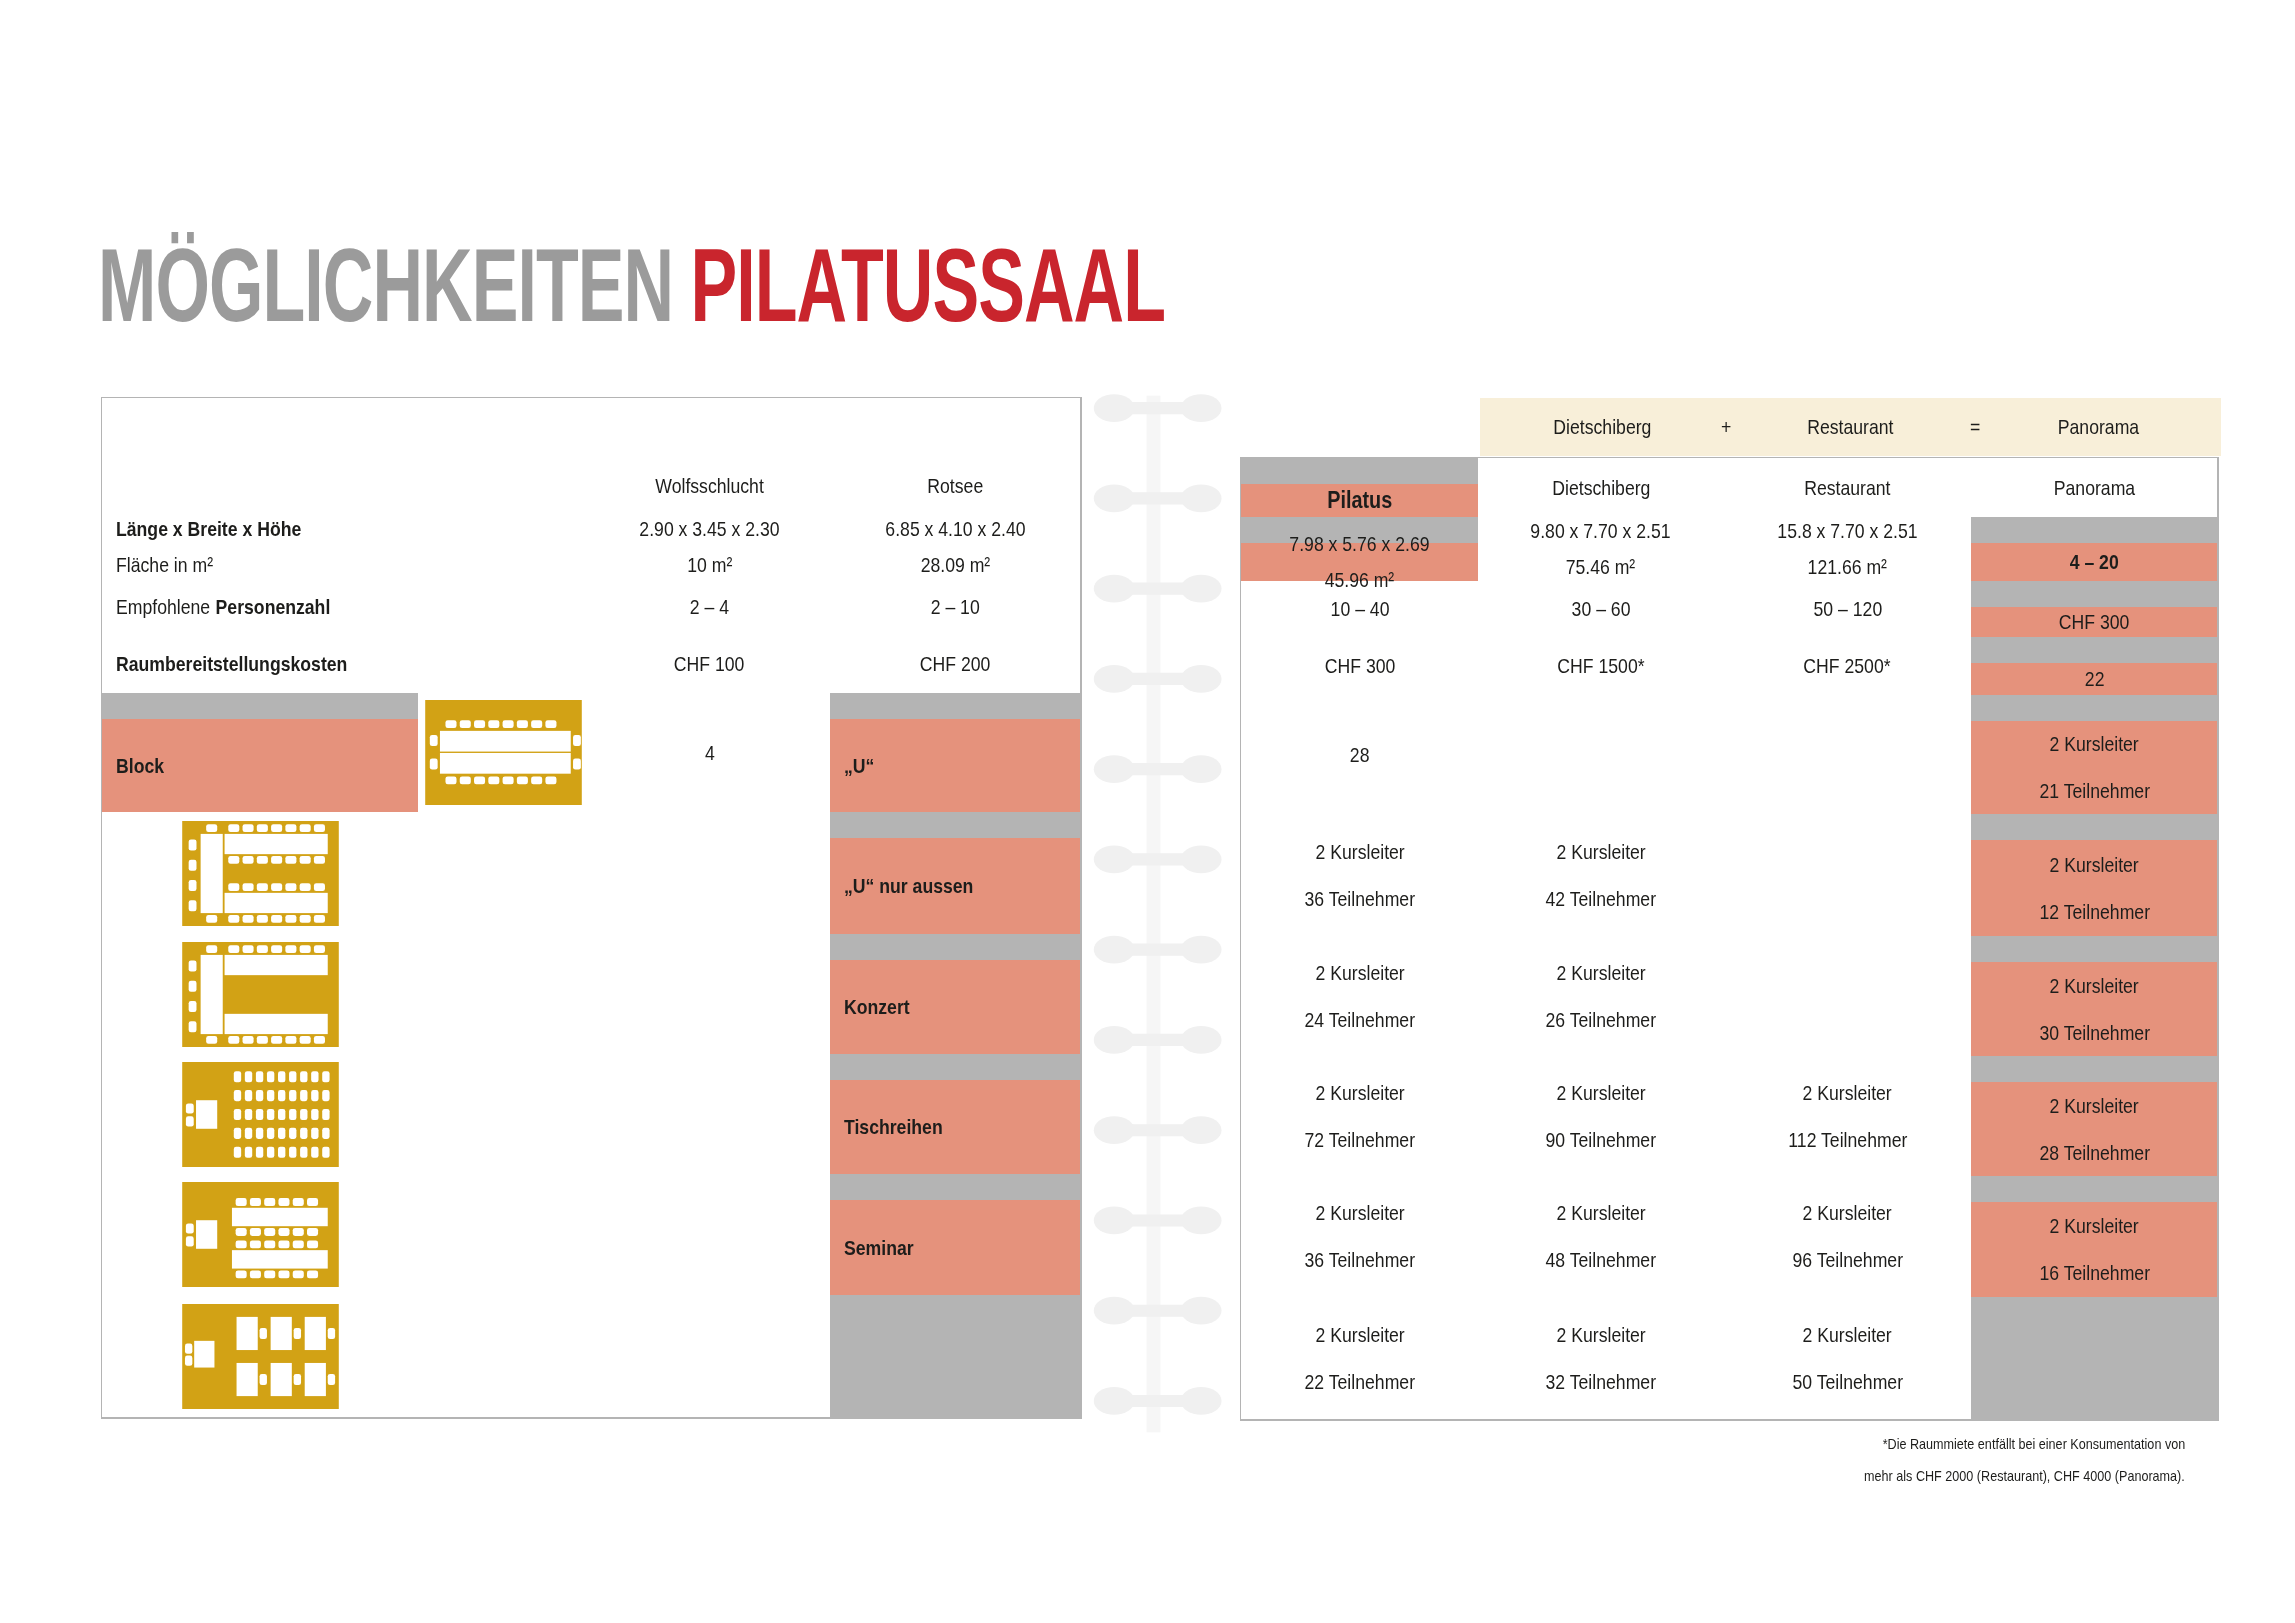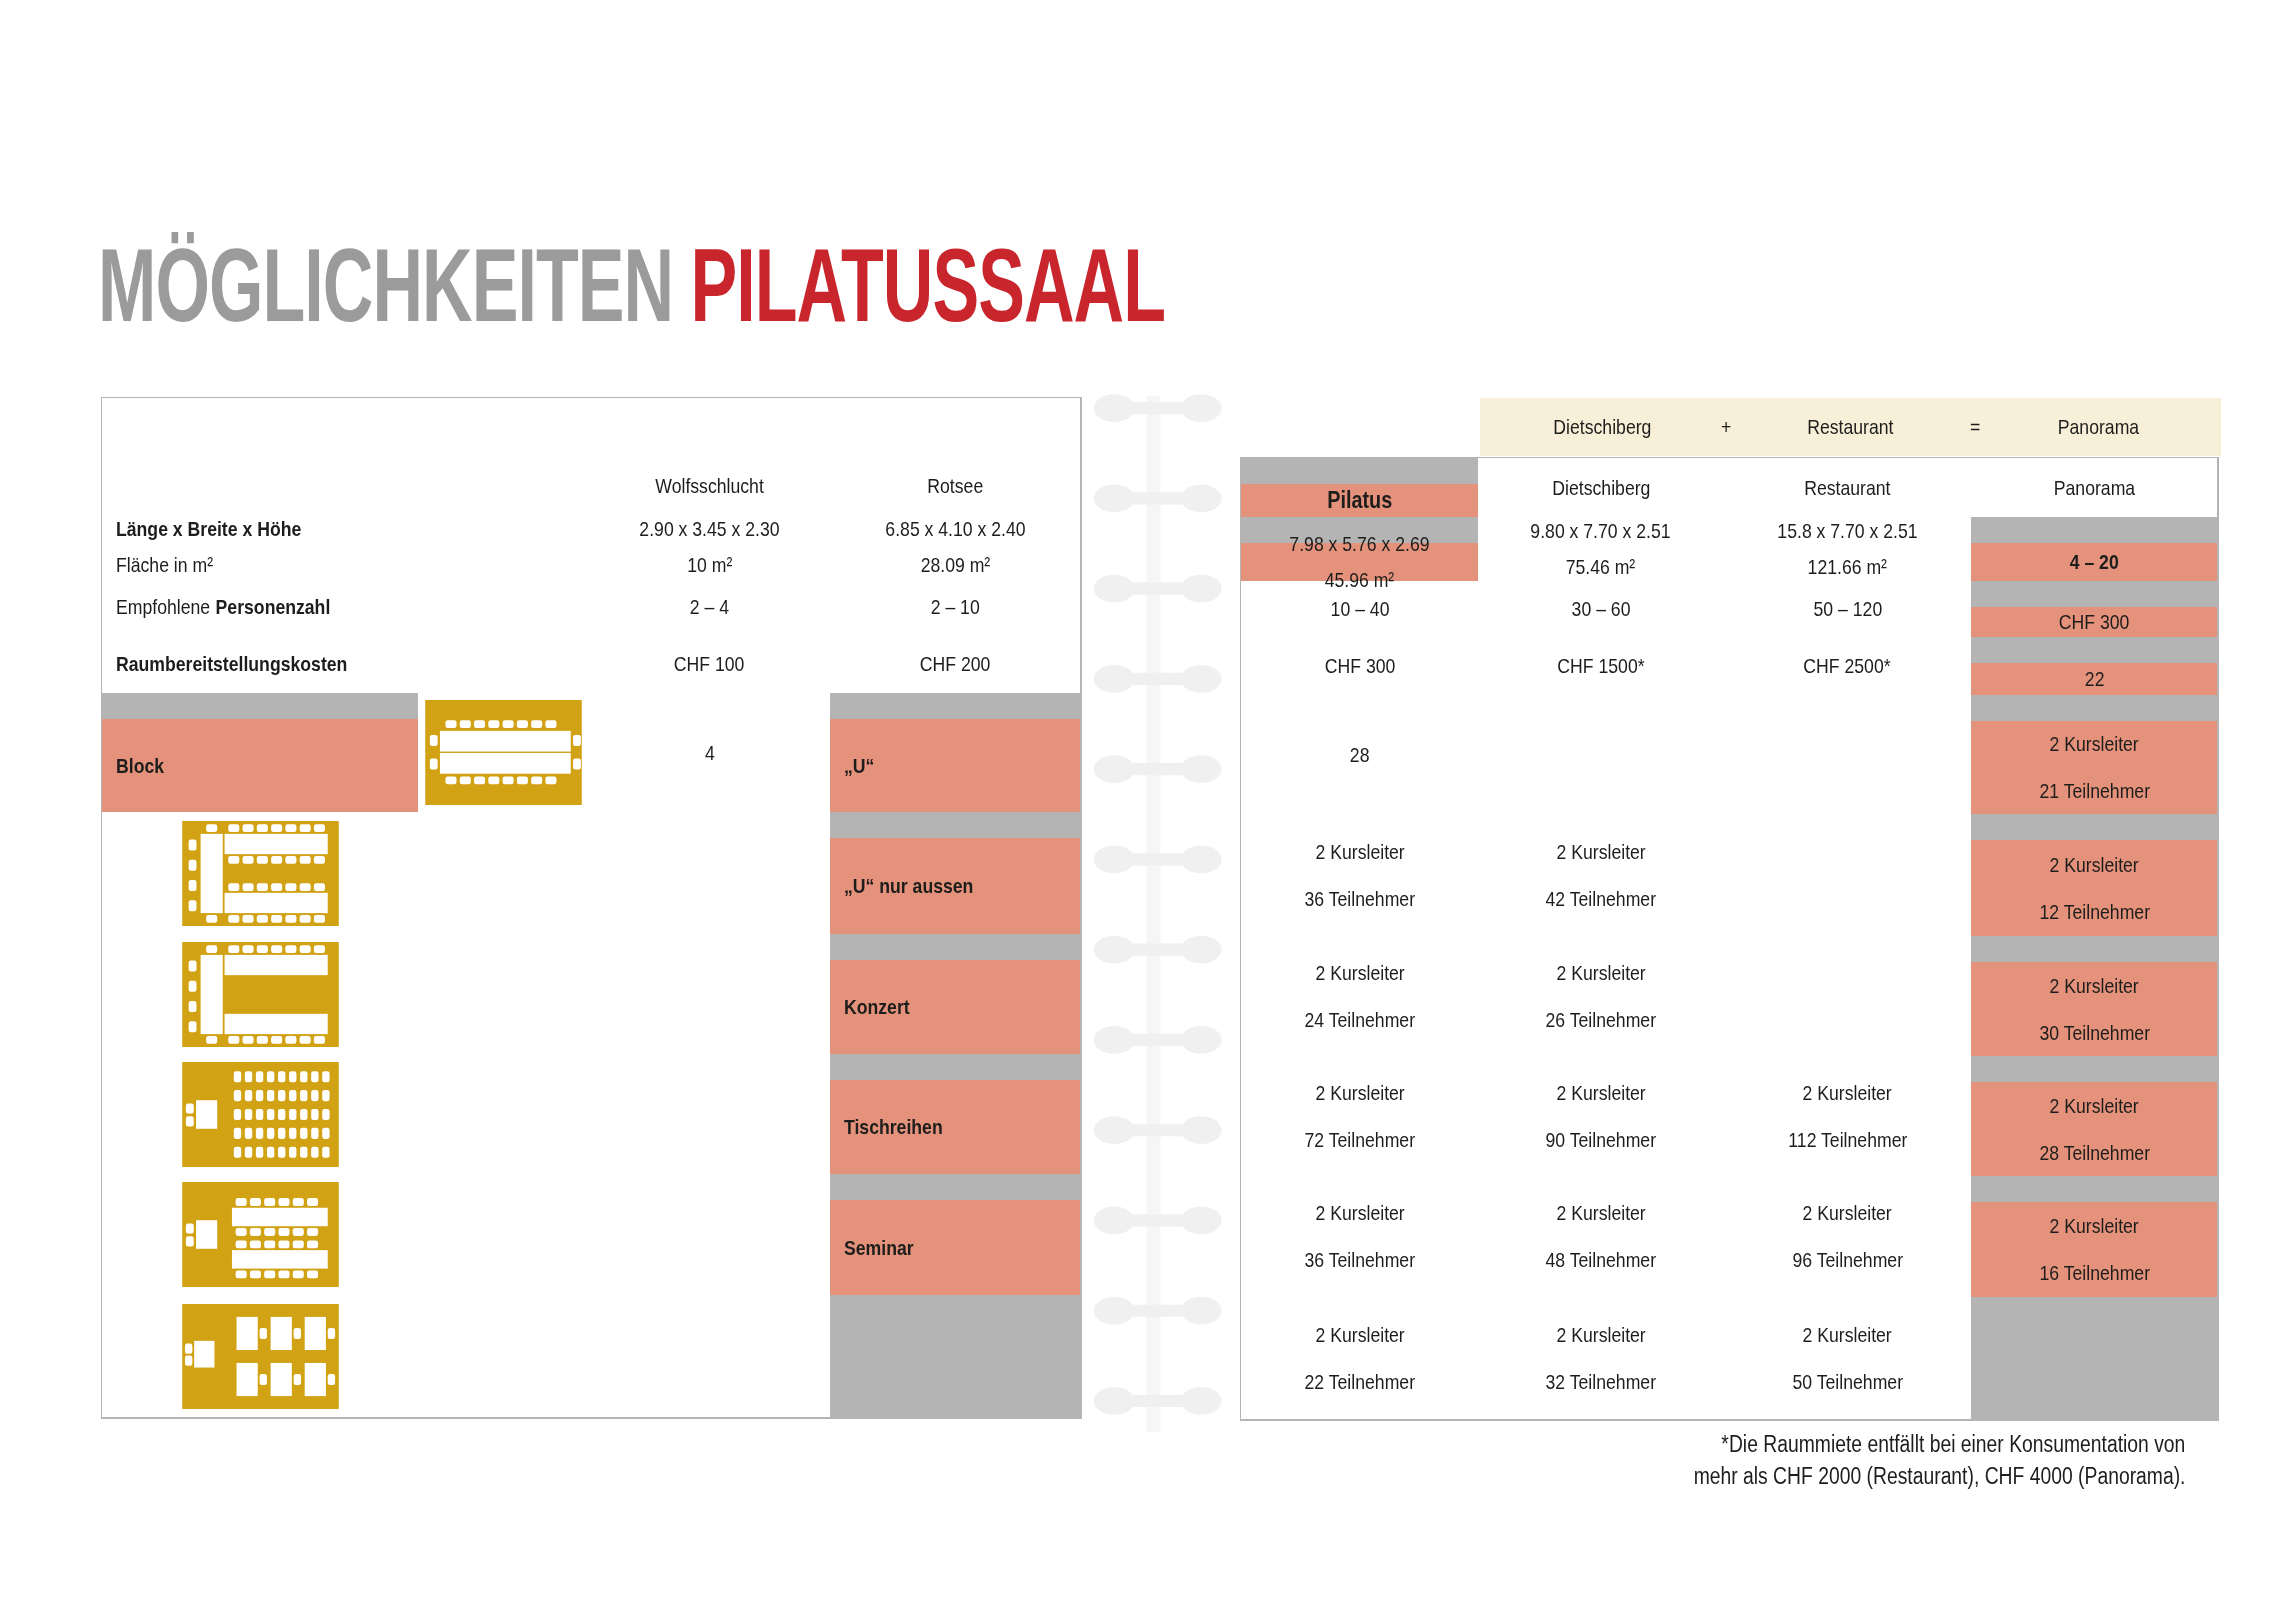--- a/index.html
+++ b/index.html
@@ -46,21 +46,21 @@
   .gbg{fill:var(--gold,#D2A215);}
   .wht{fill:#ffffff;}
 
   
   #spiral{position:absolute;left:1090px;top:391px;}
   .spk{fill:var(--spiral,#F0F0F0);}
   .spstrip{fill:#F6F6F6;}
 
   
   #footnote{position:absolute;right:73px;top:1428px;text-align:right;
-            font-size:23px;line-height:32px;}
+            font-size:15px;line-height:32px;}
   #footnote .cx{transform-origin:right;}
 </style>
 </head>
 <body>
 
 <div class="page">
 
   <svg id="spiral" width="139" height="1046" viewBox="0 0 300 2260">
     <defs>
       <g id="ring">

